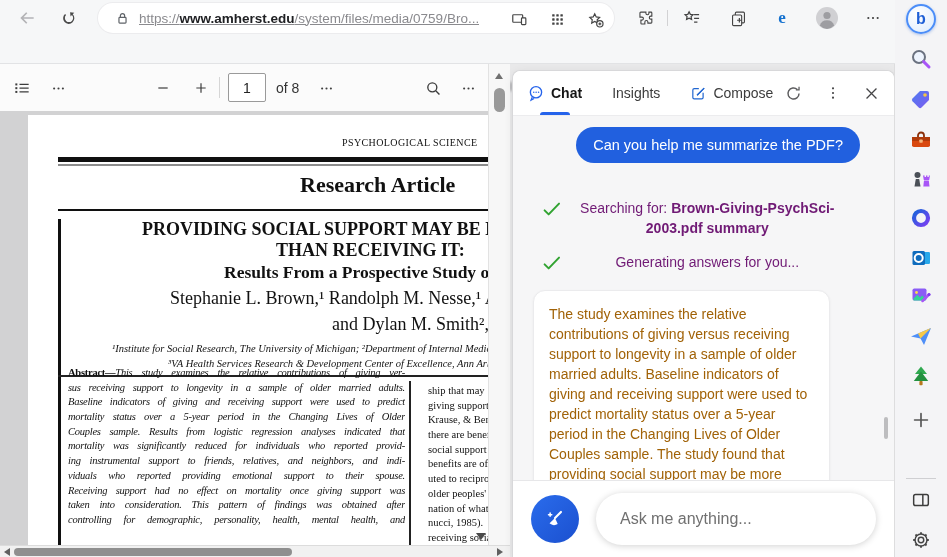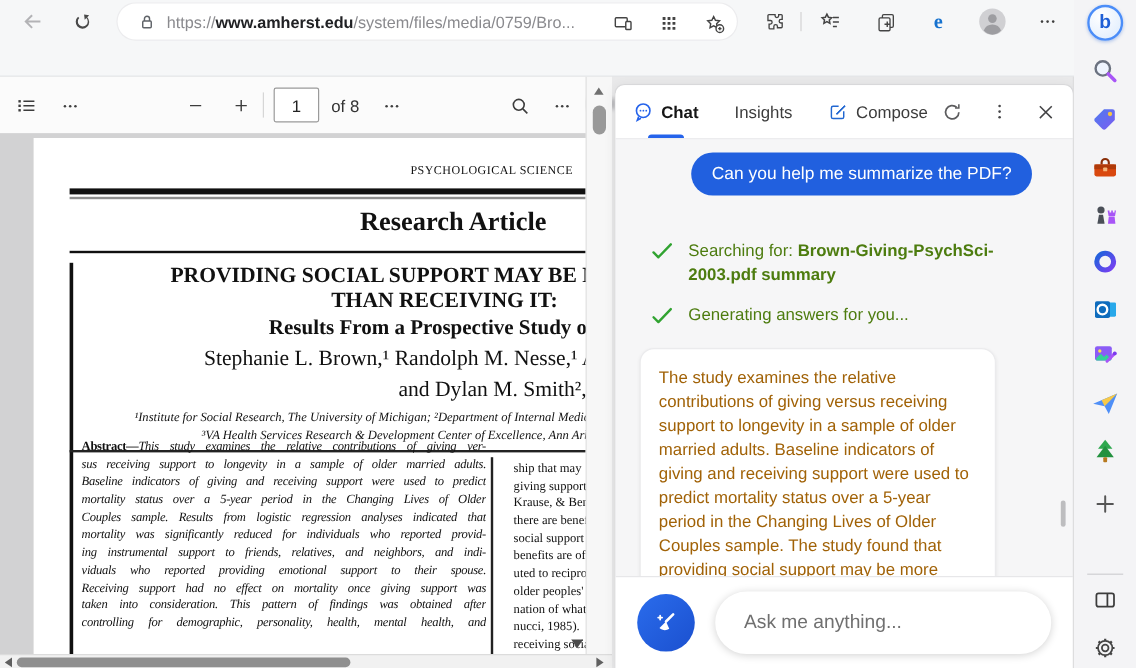--- a/index.html
+++ b/index.html
@@ -3,21 +3,21 @@
 <meta charset="utf-8">
 <style>
   * { margin:0; padding:0; box-sizing:border-box; }
   html,body { width:947px; height:557px; overflow:hidden; font-family:"Liberation Sans", sans-serif; background:#e9e9ea; position:relative; }
   .abs { position:absolute; }
 
   
   #chrome { left:0; top:0; width:947px; height:64px; background:#f6f7f8; border-bottom:1px solid #e2e3e5; }
   .nav-btn { position:absolute; top:5px; width:26px; height:26px; display:flex; align-items:center; justify-content:center; border-radius:6px; }
   #url-pill { position:absolute; left:98px; top:3px; width:516px; height:30px; background:#fff; border-radius:15px; box-shadow:0 0 0 1px #ececee; display:flex; align-items:center; }
-  #url-text { font-size:13.5px; color:#8a8a8e; white-space:nowrap; overflow:hidden; }
+  #url-text { font-size:13.5px; color:#8a8a8e; white-space:nowrap; overflow:hidden;text-decoration:underline; }
   #url-text .host { color:#202124; font-weight:700; }
   .pill-icon { position:absolute; top:5px; width:22px; height:22px; display:flex; align-items:center; justify-content:center; }
 
   
   #bookmarks { position:absolute; left:0; top:36px; width:947px; height:28px; }
   .bm { position:absolute; top:43px; height:14px; display:flex; align-items:center; }
   .bm-folder { width:16px; height:12px; background:#f2cb5f; border-radius:2px; position:relative; }
   .bm-folder:before { content:""; position:absolute; left:0; top:-2px; width:7px; height:3px; background:#eec14f; border-radius:2px 2px 0 0; }
   .bm-blob { height:9px; margin-left:7px; background:#b9b9bc; border-radius:4.5px; filter:blur(1.6px); opacity:.9; }
 
@@ -63,21 +63,21 @@
 
   
   #chat-panel { left:512px; top:70px; width:383px; height:487px; background:#fff; border:1px solid #d8d8da; border-bottom:none; border-radius:8px 8px 0 0; box-shadow:0 2px 10px rgba(0,0,0,.07); }
   #chat-header { position:absolute; left:0; top:0; right:0; height:44px; display:flex; align-items:center; padding:0 14px; background:#fff; border-radius:8px 8px 0 0; }
   .tab { display:flex; align-items:center; gap:6px; font-size:14px; color:#3c3c3c; position:relative; height:44px; }
   .tab.active { font-weight:700; color:#151515; }
   .tab.active .underline { position:absolute; bottom:0; left:50%; transform:translateX(-50%); width:30px; height:3px; background:#2563eb; border-radius:3px 3px 0 0; }
   #chat-content { position:absolute; left:0; top:44px; right:0; bottom:77px; background:#f6f6f7; overflow:hidden; border-top:1px solid #ececee; }
   #user-bubble { position:absolute; top:11px; right:34px; background:#2160df; color:#fff; font-size:14.5px; padding:10px 17px; border-radius:19px; white-space:nowrap; }
   .status-row { position:absolute; left:28px; display:flex; gap:11px; width:300px; }
-  .status-txt { font-size:14px; line-height:20px; color:#4d7c0f; width:272px; }
+  .status-txt { font-size:14px; line-height:20px; color:#701a75; width:272px;text-align:center; }
   .status-txt b { font-weight:700; }
   #answer-card { position:absolute; left:20px; top:174px; width:297px; height:240px; background:#fff; border:1px solid #ebebed; border-radius:12px; box-shadow:0 1px 3px rgba(0,0,0,.05); padding:13px 15px; }
   #answer-text { font-size:14px; line-height:20px; color:#a16207; }
   #chat-scrollthumb { position:absolute; right:6px; top:301px; width:4px; height:22px; background:#bdbdbf; border-radius:2px; }
   #chat-inputbar { position:absolute; left:0; right:0; bottom:0; height:77px; background:#fff; border-top:1px solid #e7e7e9; }
   #new-topic-btn { position:absolute; left:18px; top:14px; width:48px; height:48px; border-radius:50%; background:linear-gradient(135deg,#2a6cec,#1b50cf); display:flex; align-items:center; justify-content:center; }
   #ask-input { position:absolute; left:83px; top:12px; width:280px; height:52px; border:none; border-radius:26px; background:#fff; box-shadow:0 1px 7px rgba(0,0,0,.18); padding:0 24px; font-size:16px; color:#333; font-family:"Liberation Sans",sans-serif; outline:none; }
   #ask-input::placeholder { color:#707070; }
 
   

